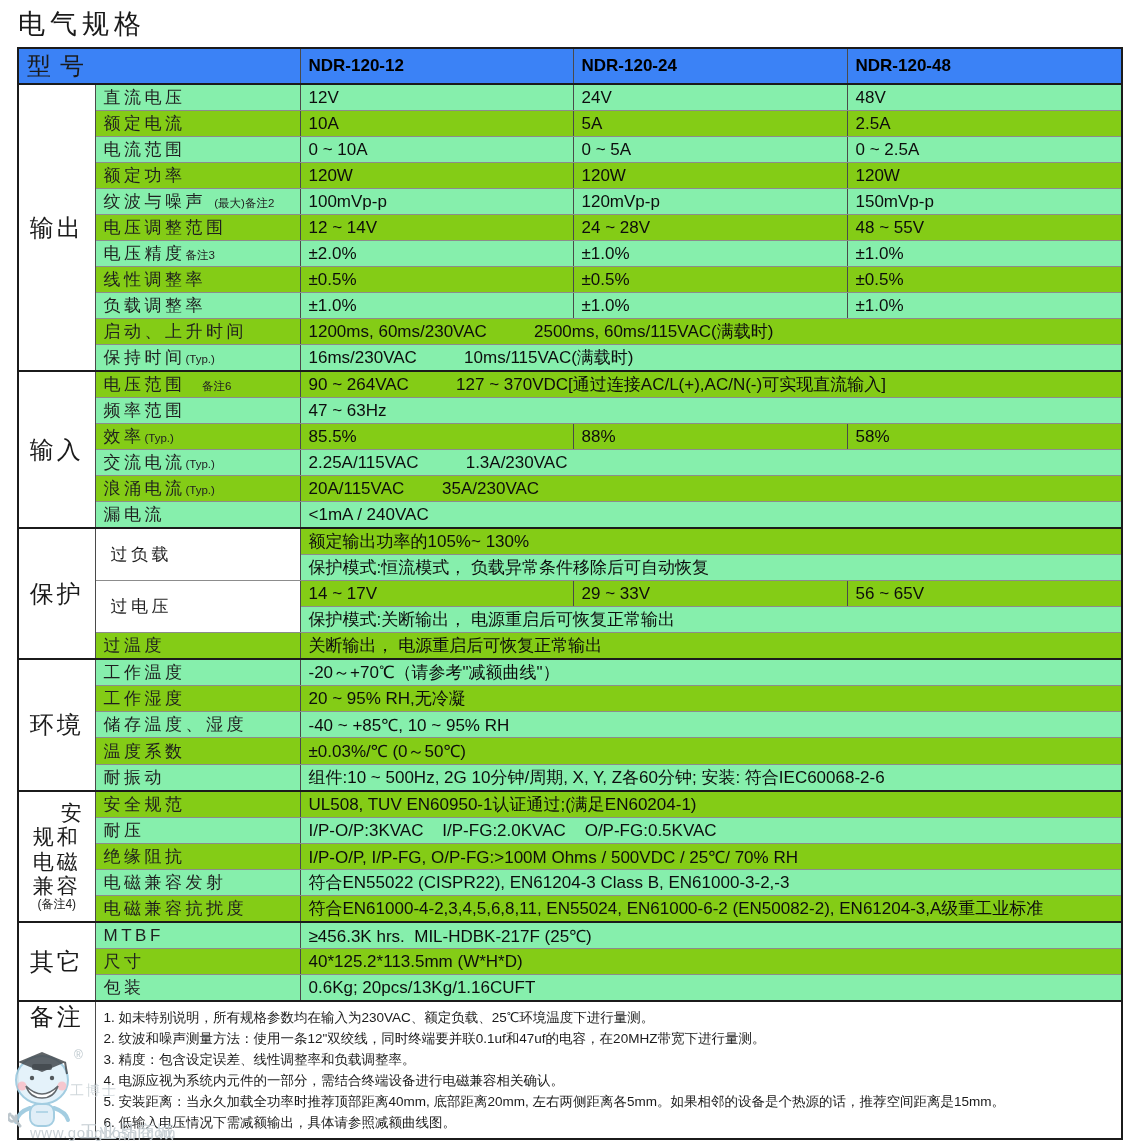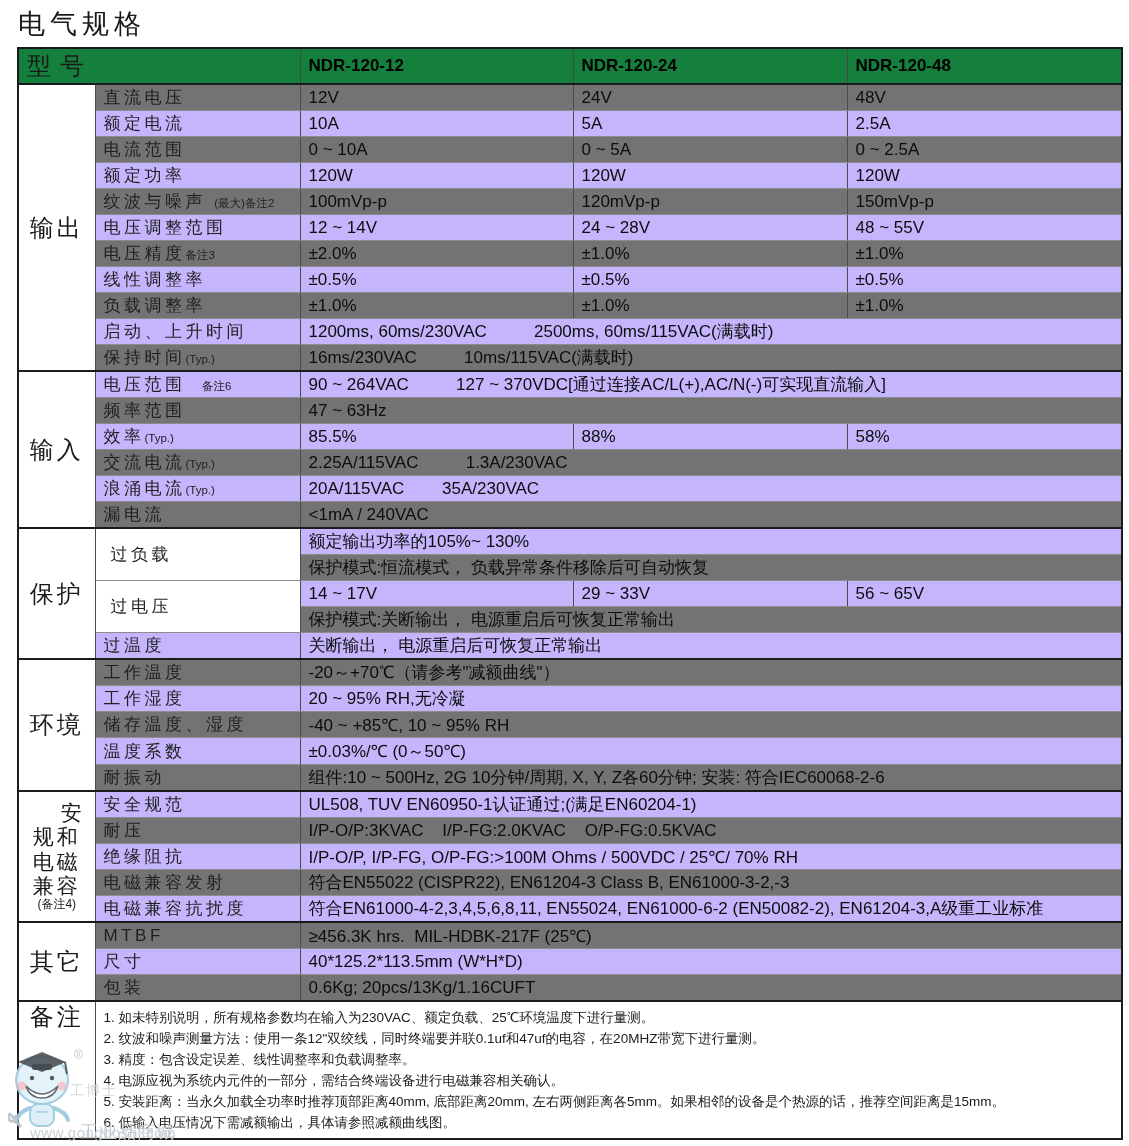--- a/index.html
+++ b/index.html
@@ -3,34 +3,34 @@
 <meta charset="utf-8">
 <style>
   * { margin:0; padding:0; box-sizing:border-box; }
   html,body { width:1129px; height:1146px; background:#ffffff; font-family:"Liberation Sans", sans-serif; color:#111; }
   .page { position:relative; width:1129px; height:1146px; overflow:hidden; }
   .title { padding:6px 0 5px 18px; font-size:27px; letter-spacing:5px; color:#1a1a1a; font-weight:400; }
   table.spec { border-collapse:collapse; table-layout:fixed; width:1104px; margin-left:17px; border:2px solid #1b1b1b; }
   td { border-left:1px solid #4a4a4a; border-right:1px solid #4a4a4a;
        border-top:1px solid #8c8c8c; border-bottom:1px solid #8c8c8c;
        padding:1px 8px; height:26px; vertical-align:middle; overflow:hidden; }
-  tr.hdr td { height:33px; border-bottom:2px solid #1b1b1b; background:#15803d; }
+  tr.hdr td { height:33px; border-bottom:2px solid #1b1b1b; background:#3b82f6; }
   tr.sec td { border-top:2px solid #1b1b1b; }
   td.model-label { font-size:24px; letter-spacing:9px; color:#1a1a1a; }
   td.model { font-size:17px; font-weight:bold; color:#000;margin-left:37px; }
   td.g { text-align:center; font-size:24px; letter-spacing:3px; color:#1a1a1a; background:#fff;
          white-space:pre-line; line-height:1.15; }
   td.g .gnote { display:block; font-size:12px; letter-spacing:0; color:#222; }
   td.g.small { font-size:21px; }
   td.g.top { vertical-align:top; }
   td.l { font-size:17px; letter-spacing:3.5px; color:#1f1f1f; background:#fff; white-space:nowrap; }
   td.l .note { font-size:11.5px; letter-spacing:0; color:#222; }
   td.v { font-size:17px; color:#0d0d0d; white-space:pre-wrap; letter-spacing:0; }
-  tr.shade td.v, tr.shade td.l { background:#737373; }
-  tr:not(.shade) td.v, tr:not(.shade) td.l { background:#c4b5fd; }
+  tr.shade td.v, tr.shade td.l { background:#86efac; }
+  tr:not(.shade) td.v, tr:not(.shade) td.l { background:#84cc16; }
   td.l.rspan { background:#fff !important;padding-left:15px; }
   td.notes-cell { vertical-align:top; padding:5px 8px; background:#fff; }
   tr.notes-row td { height:137px; }
   .note-line { font-size:13.5px; line-height:21px; color:#1a1a1a; white-space:pre-wrap; }
   
   .watermark { position:absolute; left:8px; top:1044px; width:210px; height:100px;
                pointer-events:none; opacity:0.95; }
   .wm-name2 { position:absolute; left:62px; top:38px; font-size:14px; color:#cdd5d9; letter-spacing:2px; }
   .wm-name1 { position:absolute; left:72px; top:76px; font-size:18px; color:#c3ccd1; letter-spacing:1px; }
   .wm-site  { position:absolute; left:22px; top:80px; font-size:15px; color:#c6ced3; letter-spacing:0.5px; }

